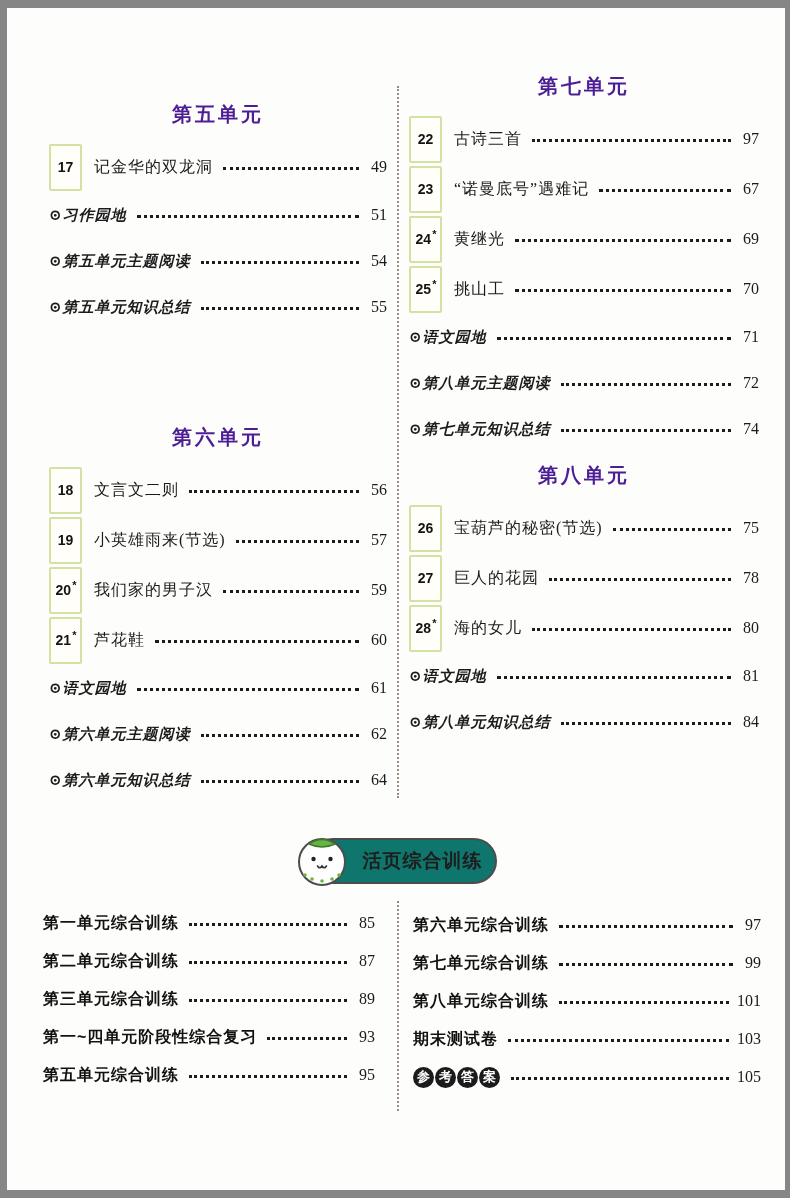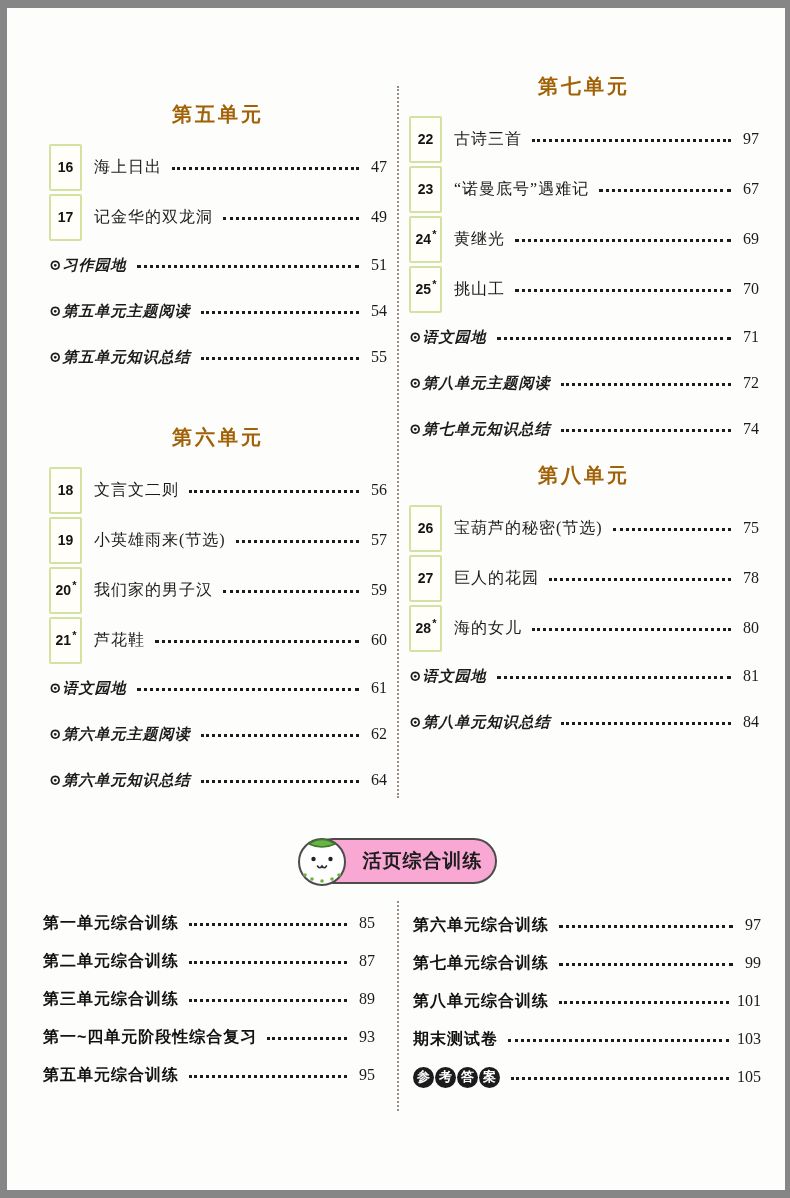--- a/index.html
+++ b/index.html
@@ -29,21 +29,21 @@
   .unit-7 { left:402px; top:64px;  width:350px; }
   .unit-8 { left:402px; top:453px; width:350px; }
 
   .unit-title {
     margin:0 0 14px 0;
     text-align:center;
     font-family:"Liberation Sans","DejaVu Sans",sans-serif;
     font-weight:700;
     font-size:20px;
     letter-spacing:3px;
-    color:#a16207;
+    color:#4c1d95;
     line-height:28px;
   }
 
   .row { display:flex; align-items:center; }
   .row.lesson { height:50px; }
   .row.extra  { height:46px; }
 
   .numbox {
     display:inline-flex; align-items:center; justify-content:center;
     min-width:25px; height:19px;
@@ -75,21 +75,21 @@
   .pg { font-size:16px; min-width:20px; text-align:right; }
 
   
   .badge-wrap {
     position:absolute; top:826px; left:50%; transform:translateX(-50%);
     width:202px; height:54px;
   }
   .badge-pill {
     position:absolute; left:15px; right:0; top:4px; bottom:4px;
     border:2px solid #4c4c4c; border-radius:25px;
-    background:#f9a8d4;
+    background:#0f766e;
     display:flex; align-items:center; justify-content:center;
     padding-left:38px;
   }
   .badge-text {
     font-family:"Liberation Sans","DejaVu Sans",sans-serif;
     font-weight:700; font-size:19px; letter-spacing:1px; color:#1d1d1d;
     white-space:nowrap;
   }
   .badge-face { position:absolute; left:0; top:0; width:54px; height:54px; }
 
@@ -120,28 +120,20 @@
 <div class="page">
   <div class="inner">
 
     <div class="divider seg-top"></div>
     <div class="divider seg-bottom"></div>
 
     <section class="unit unit-5">
       <h2 class="unit-title">第五单元</h2>
       <div>
 
-          <div class="row lesson">
-            <span class="numbox">
-              <span>16</span>
-            </span>
-            <span class="ltitle">海上日出</span>
-            <span class="leader"></span>
-            <span class="pg">47</span>
-          </div>
 
           <div class="row lesson">
             <span class="numbox">
               <span>17</span>
             </span>
             <span class="ltitle">记金华的双龙洞</span>
             <span class="leader"></span>
             <span class="pg">49</span>
           </div>
         </div>

